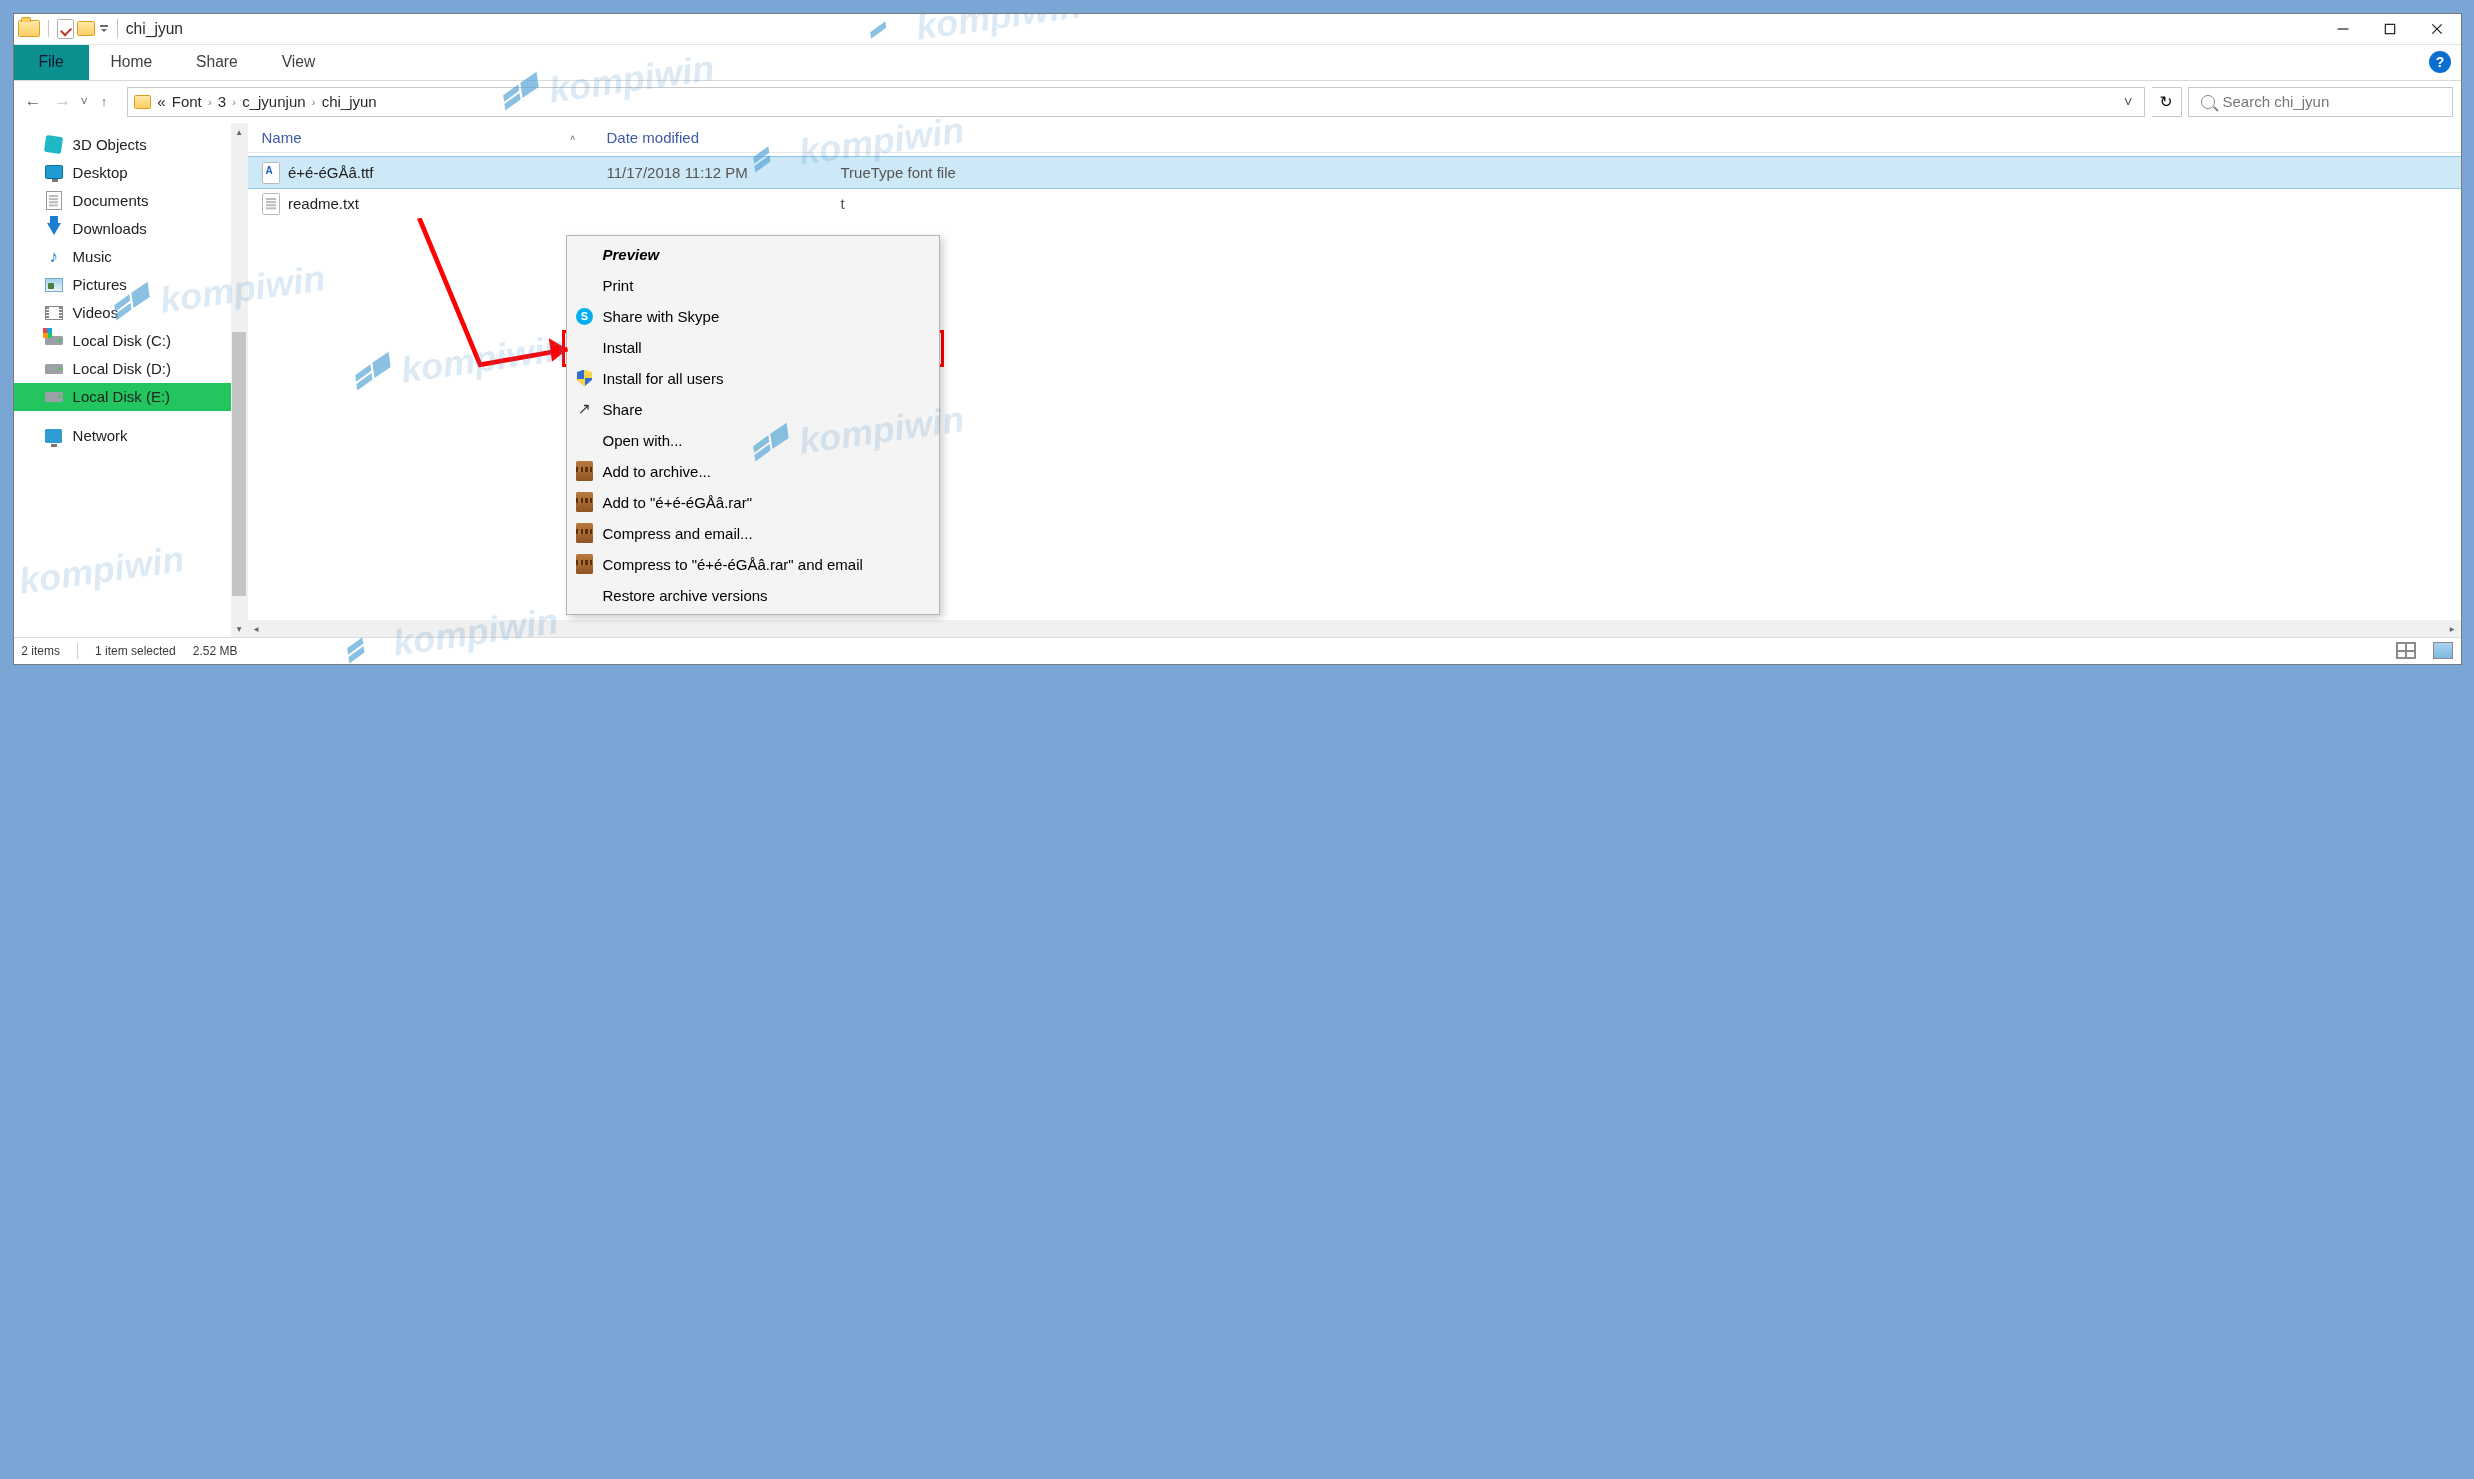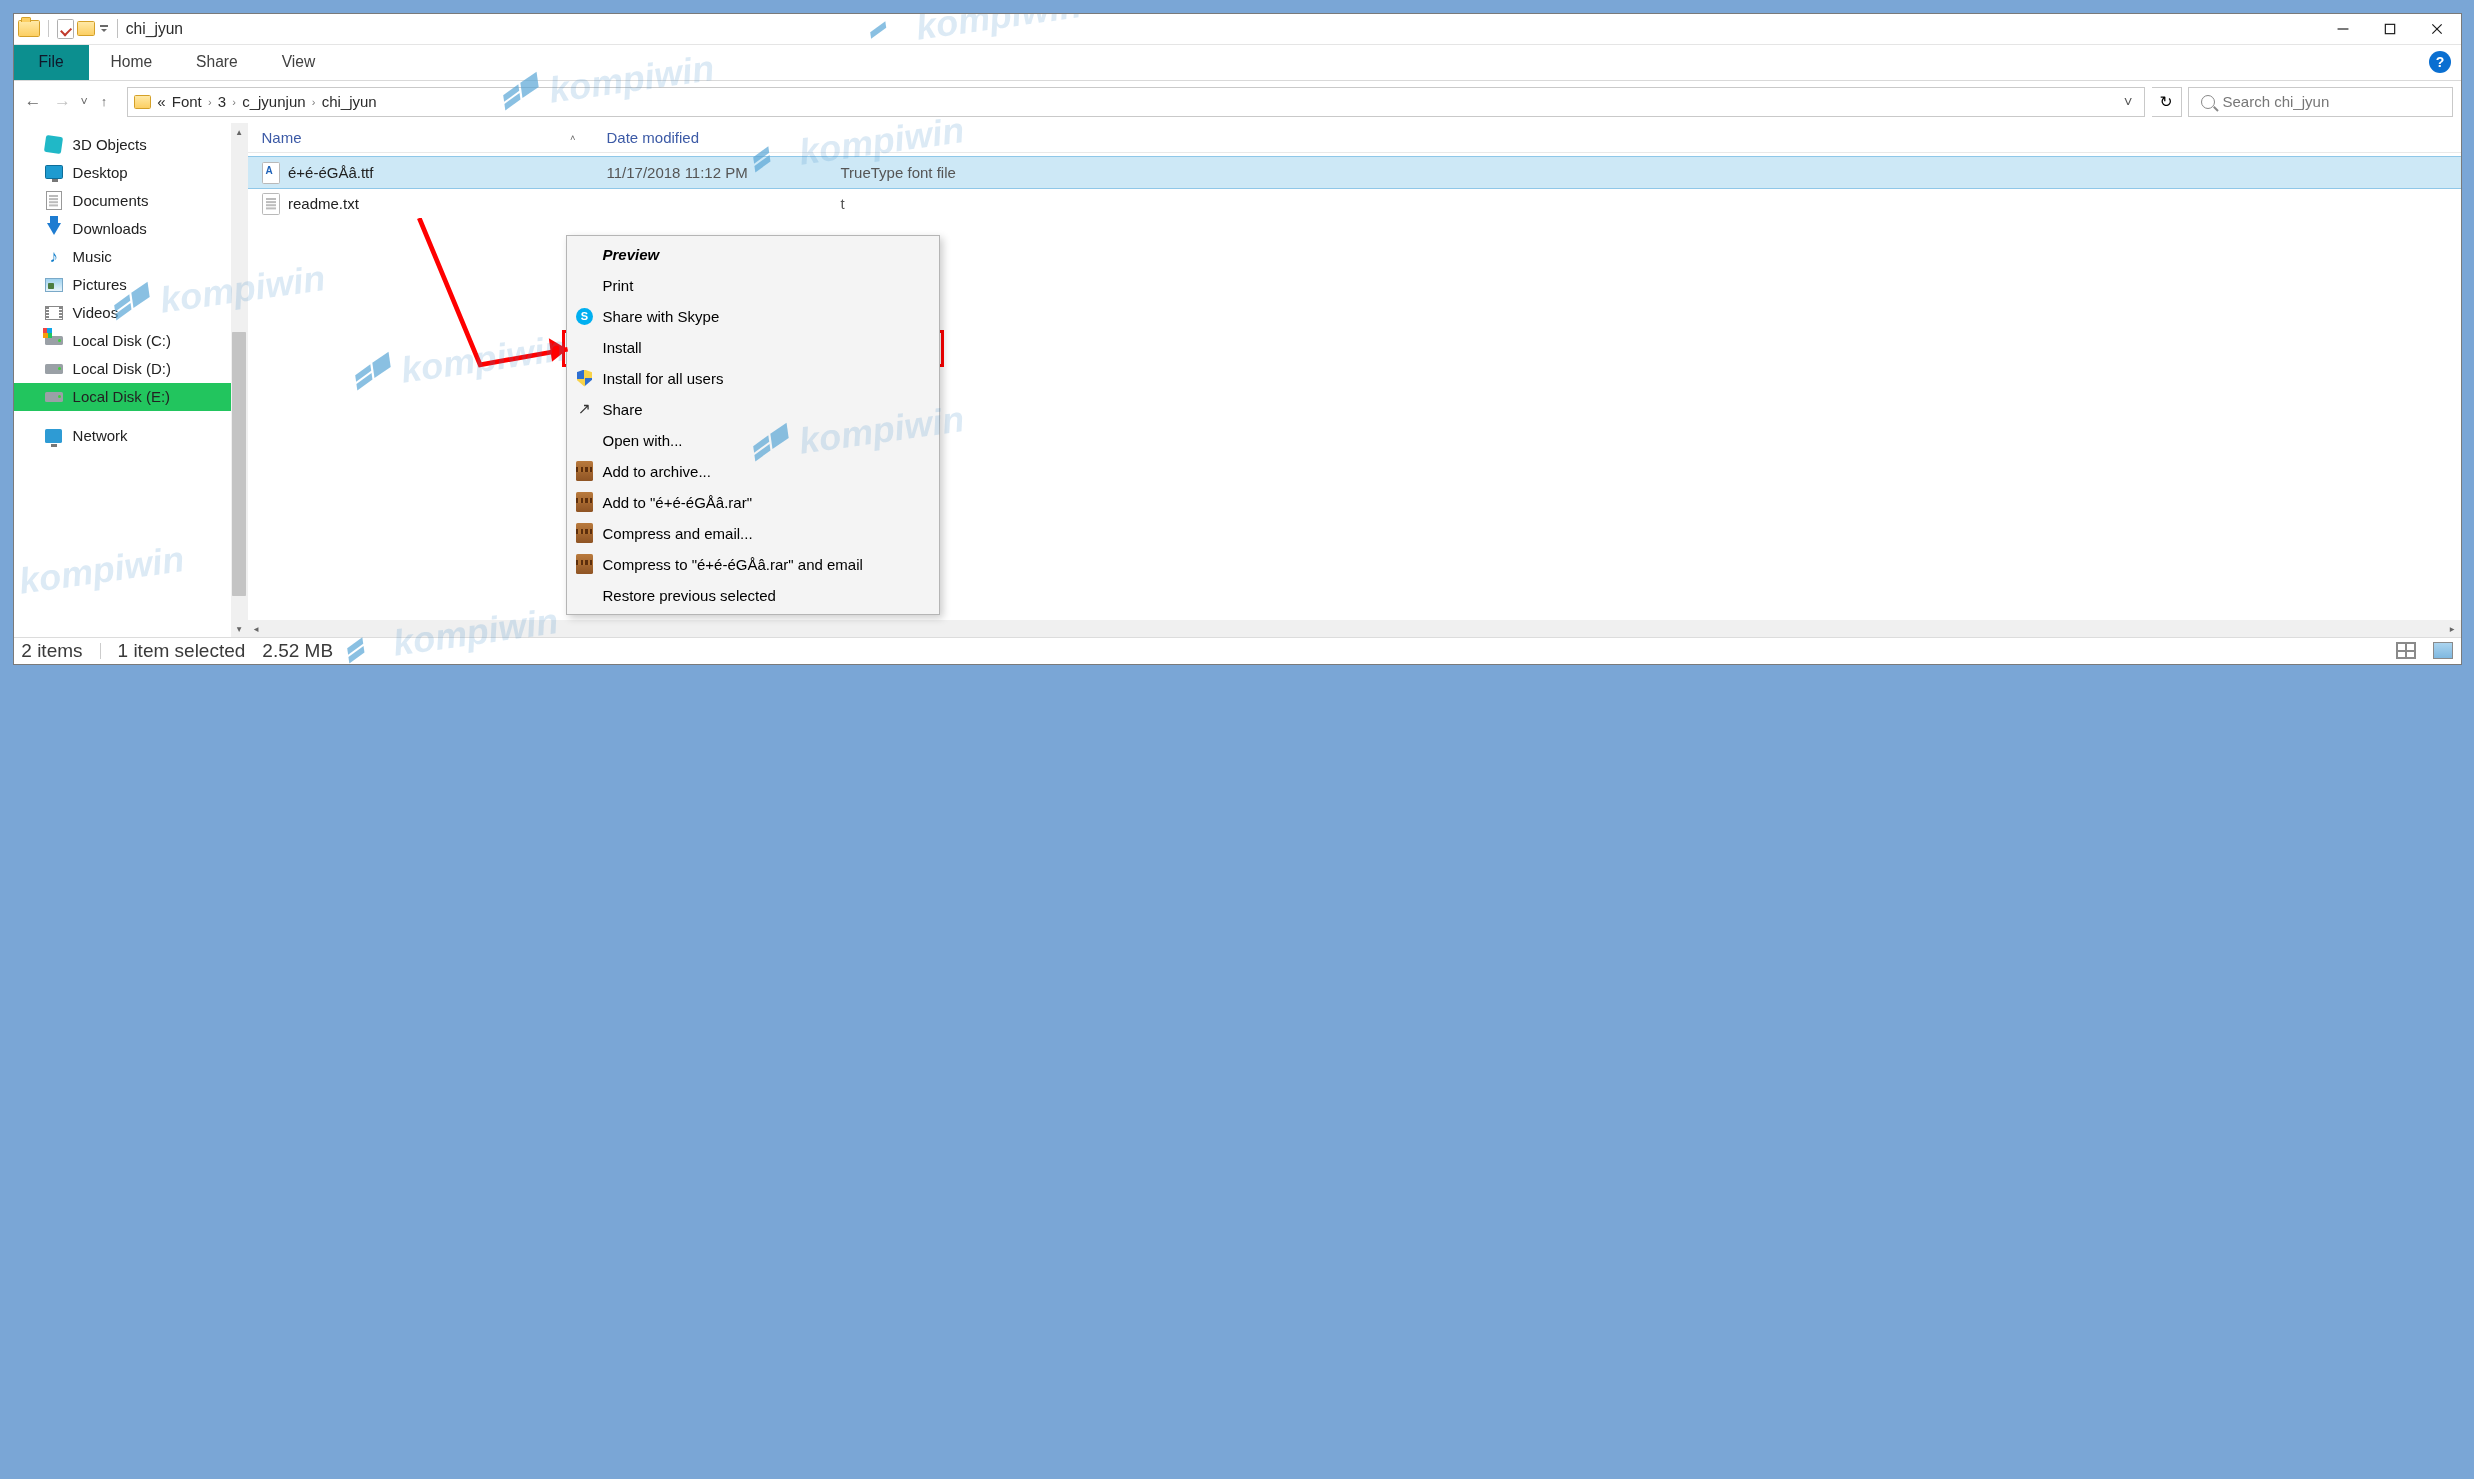--- a/index.html
+++ b/index.html
@@ -104,21 +104,21 @@
   .row.selected { background:#cde8f6; outline:0.8px solid #8fc7e8; }
   .file-ico { width:18.7px; height:22px; border:0.8px solid #b9b9b9; border-radius:1.6px; background:#fff; position:relative; }
   .file-ico.font::after { content:"A"; position:absolute; left:3.1px; top:2.3px; font-size:10px; font-weight:bold; color:#1e62b8; }
   .file-ico.txt::before { content:""; position:absolute; left:3.1px; right:3.1px; top:4.7px; height:1.6px; background:#bcbcbc; box-shadow:0 3.1px 0 #bcbcbc, 0 6.2px 0 #bcbcbc, 0 9.4px 0 #bcbcbc; }
 
   .scrollbar-h { height:17px; background:#f0f0f0; display:flex; align-items:center; }
   .scrollbar-h .sb-btn { width:17px; text-align:center; color:#666; font-size:9.4px; }
   .scrollbar-h .sb-track { flex:1; position:relative; height:100%; }
 
   
-  .statusbar { height:26.5px; border-top:0.8px solid #dcdcdc; display:flex; align-items:center; font-size:19px; color:#3a3a3a; padding:0 7.8px; gap:17px; }
+  .statusbar { height:26.5px; border-top:0.8px solid #dcdcdc; display:flex; align-items:center; font-size:12px; color:#3a3a3a; padding:0 7.8px; gap:17px; }
   .statusbar .spacer { flex:1; }
   .view-toggle { width:20px; height:17px; border:0.8px solid #8a8a8a; display:flex; flex-wrap:wrap; }
   .view-toggle span { width:50%; height:50%; border:0.8px solid #8a8a8a; box-sizing:border-box; }
   .view-toggle.landscape { background:linear-gradient(#abd4ef,#7fb8e0); }
 
   
   .context-menu {
     position:absolute;
     left:552px; top:221px;
     width:374px;
@@ -462,21 +462,21 @@
         </span>
         <span>Compress and email...</span>
       </div>
       <div class="cm-item">
         <span class="cm-ico">
           <span class="ico-rar"></span>
         </span>
         <span>Compress to "é+é-éGÅâ.rar" and email</span>
       </div>
       <div class="cm-item">
-        <span>Restore previous selected</span>
+        <span>Restore archive versions</span>
       </div>
     </div>
 
   <div class="cm-hl" style="left:548px; top:316px; width:382px; height:37px;"></div>
 
   <svg class="annotation" style="left:374px; top:204px; width:203px; height:164px;" viewBox="0 0 260 210">
     <polyline points="40,0 118,188 230,168" fill="none" stroke="#ff0000" stroke-width="6"></polyline>
     <polygon points="230,168 206,154 210,184" fill="#ff0000"></polygon>
   </svg>
 

